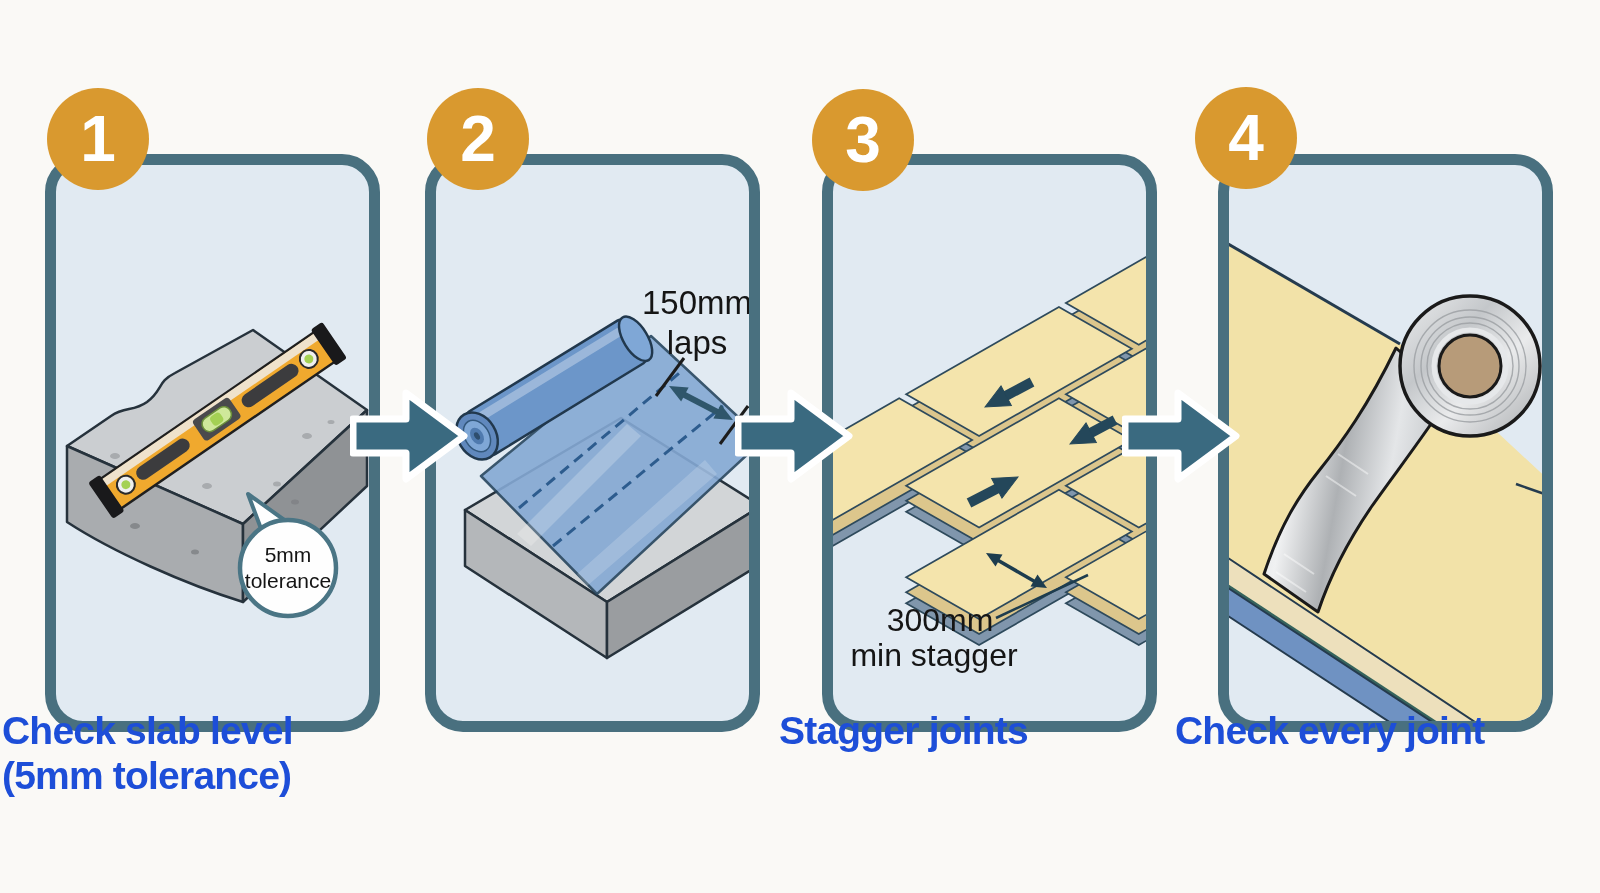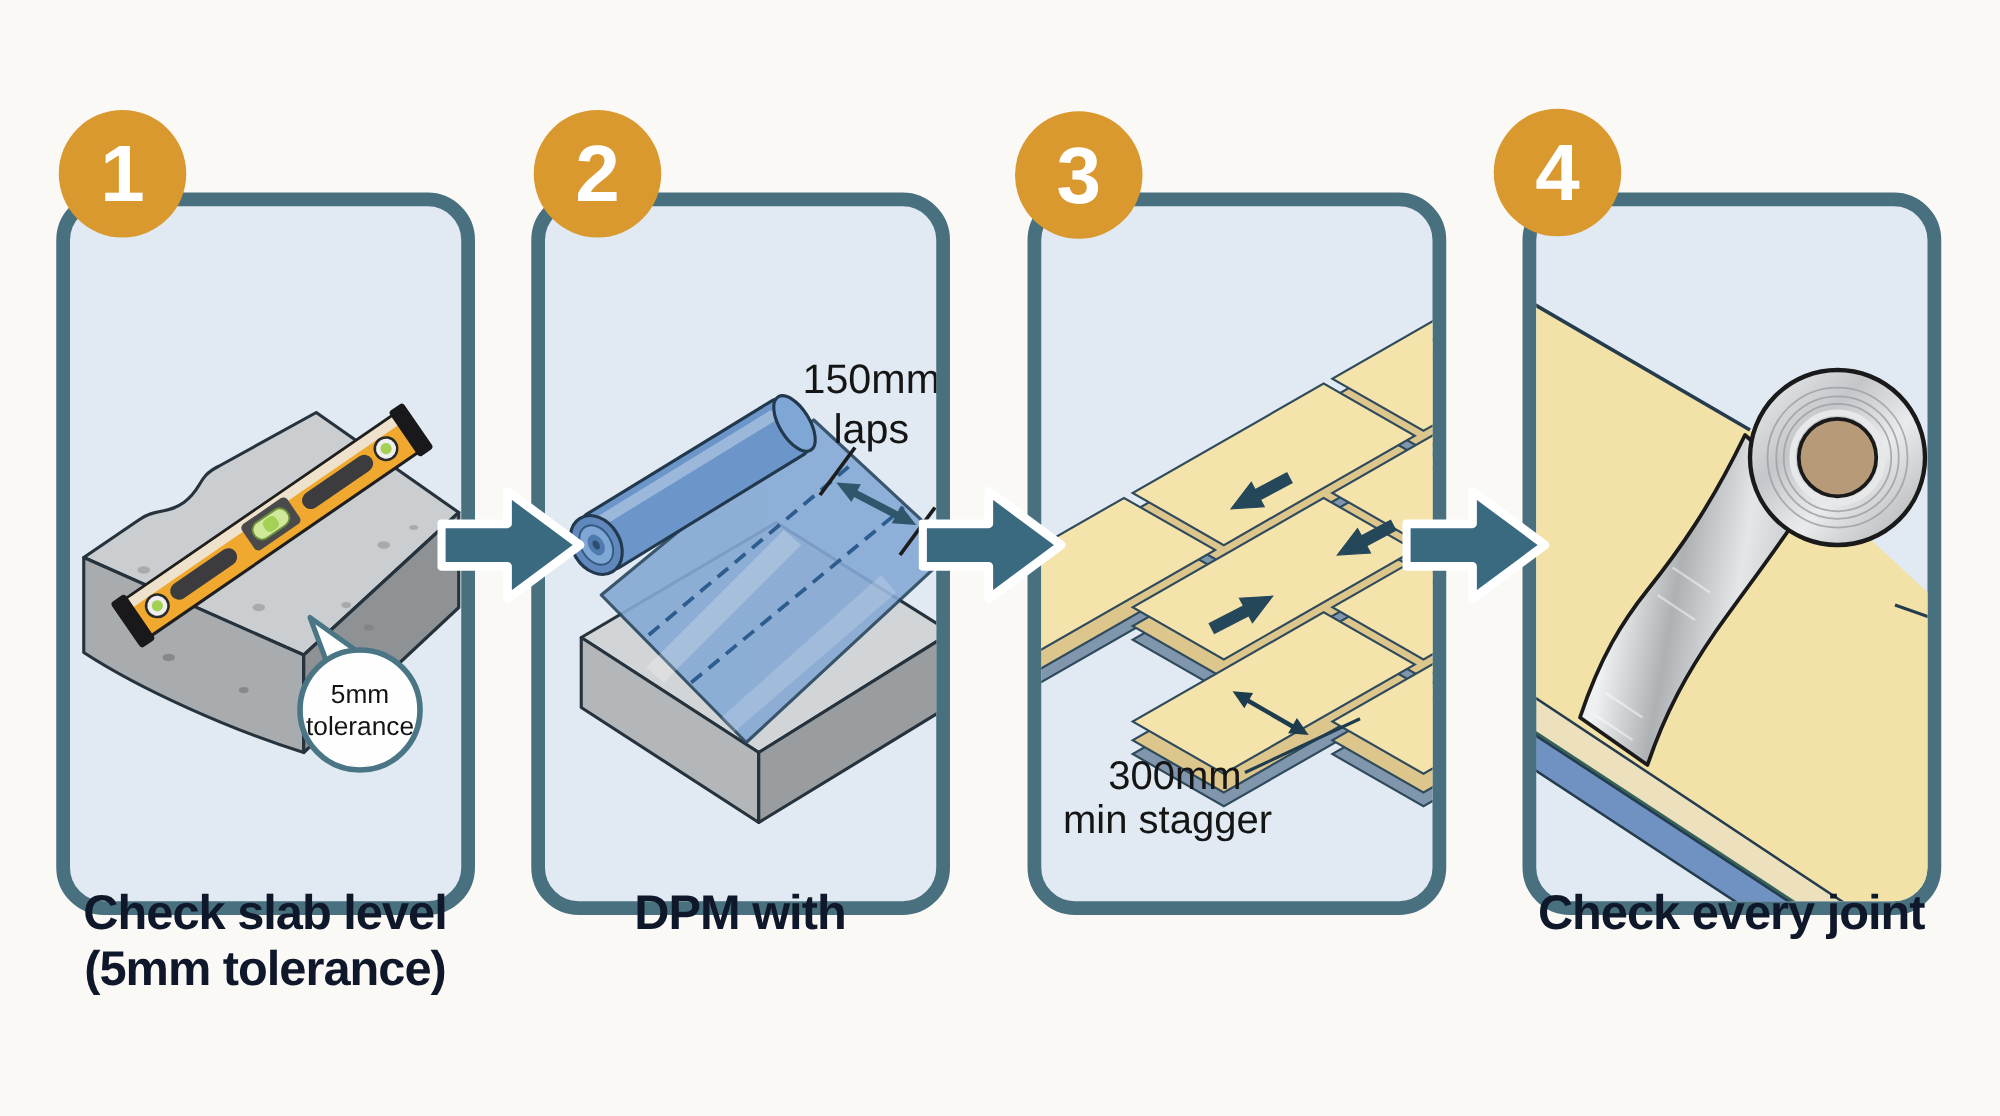--- a/index.html
+++ b/index.html
@@ -19,23 +19,23 @@
   }
   .panel svg{position:absolute;top:-11px;left:-11px;}
   .badge{
     position:absolute;width:102px;height:102px;border-radius:50%;
     background:#D9992F;color:#FFFFFF;
     display:flex;align-items:center;justify-content:center;
     font-size:64px;font-weight:bold;z-index:5;
   }
   .connector{position:absolute;z-index:4;}
   .caption{
-    position:absolute;top:708px;width:420px;text-align:center;
+    position:absolute;top:708px;width:420px;text-align:left;
     font-size:39px;font-weight:bold;line-height:1.16;
-    color:#0f172a;letter-spacing:-0.8px;
+    color:#1d4ed8;letter-spacing:-0.8px;
   }
   svg text{font-family:"Liberation Sans", sans-serif;}
   .ann{font-size:33px;fill:#151515;font-weight:500;}
   .bubble-text{font-size:21px;fill:#141414;}
 </style>
 </head>
 <body>
 
 <div class="panel" style="left:45px">
   <svg width="335" height="578" viewBox="0 0 335 578">
@@ -275,19 +275,19 @@
 </svg>
 <svg class="connector" style="left:1122px;top:380px" width="120" height="112" viewBox="0 0 120 112">
   <polygon points="3,39 56,39 56,13 114,56 56,99 56,73 3,73" fill="#3A6A80" stroke="#FFFFFF" stroke-width="7" stroke-linejoin="round"></polygon>
 </svg>
 
 <div class="caption" style="left:2px">
   <div>Check slab level</div>
   <div>(5mm tolerance)</div>
 </div>
 <div class="caption" style="left:382px">
-  <div>DPM with</div>
 </div>
 <div class="caption" style="left:779px">
+  <div>Stagger joints</div>
 </div>
 <div class="caption" style="left:1175px">
   <div>Check every joint</div>
 </div>
 
 </body></html>

